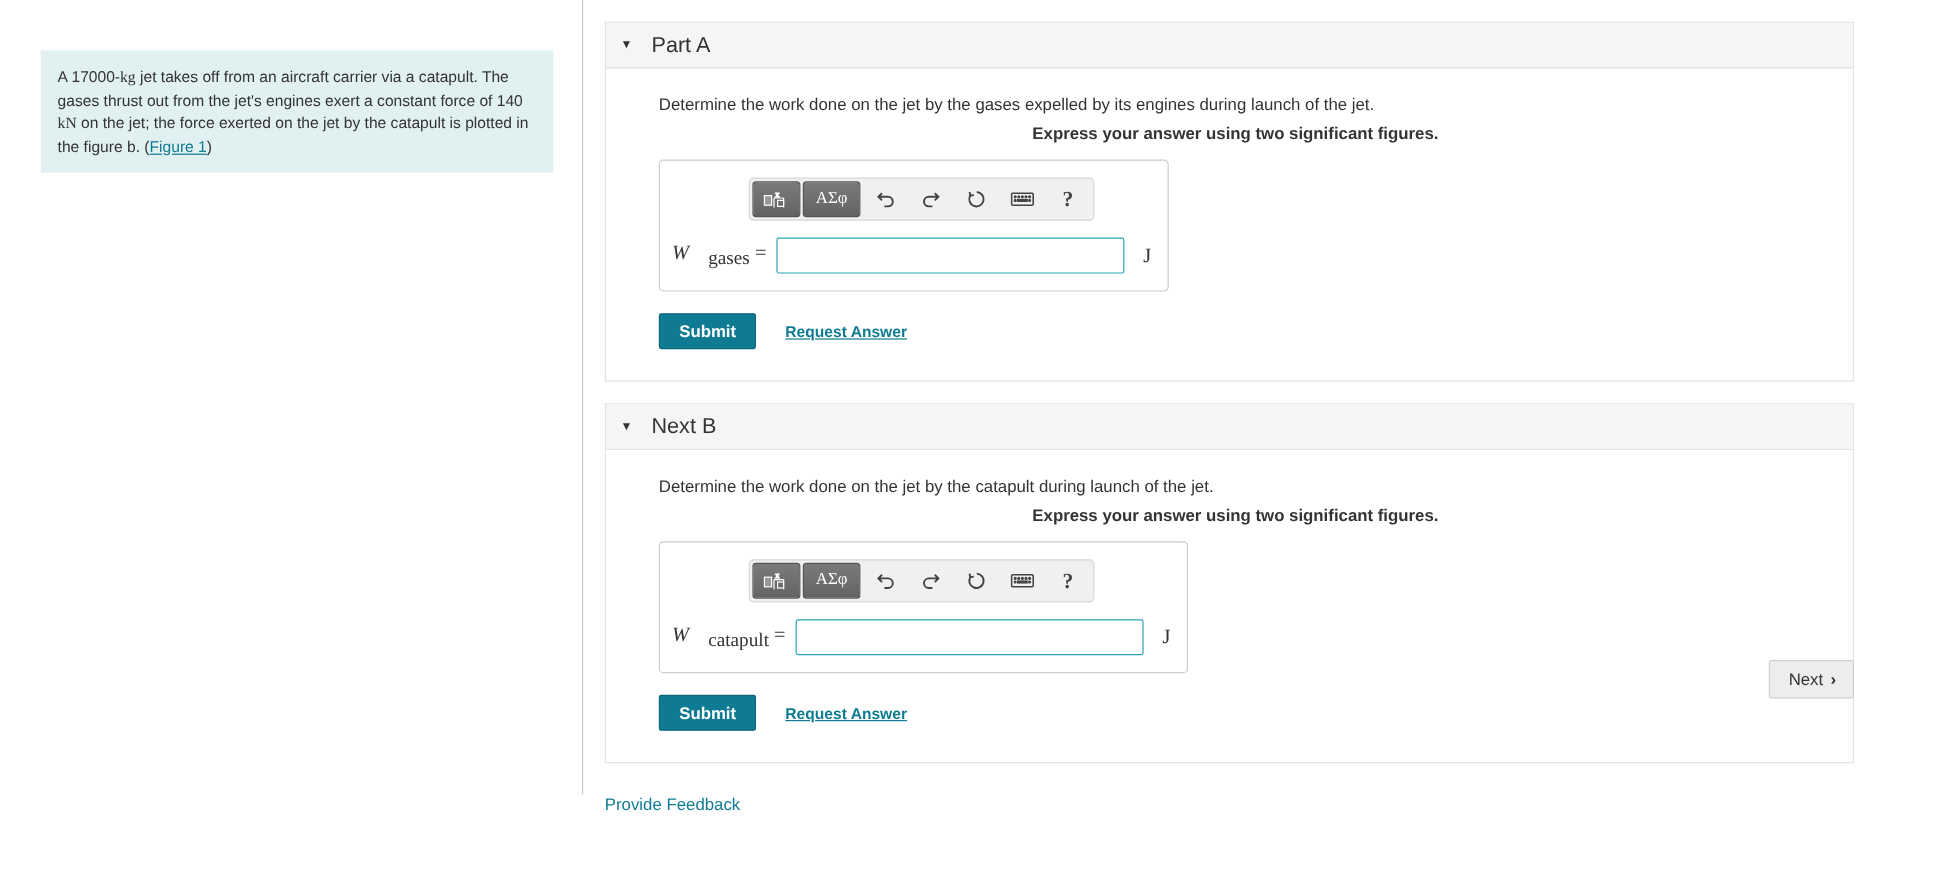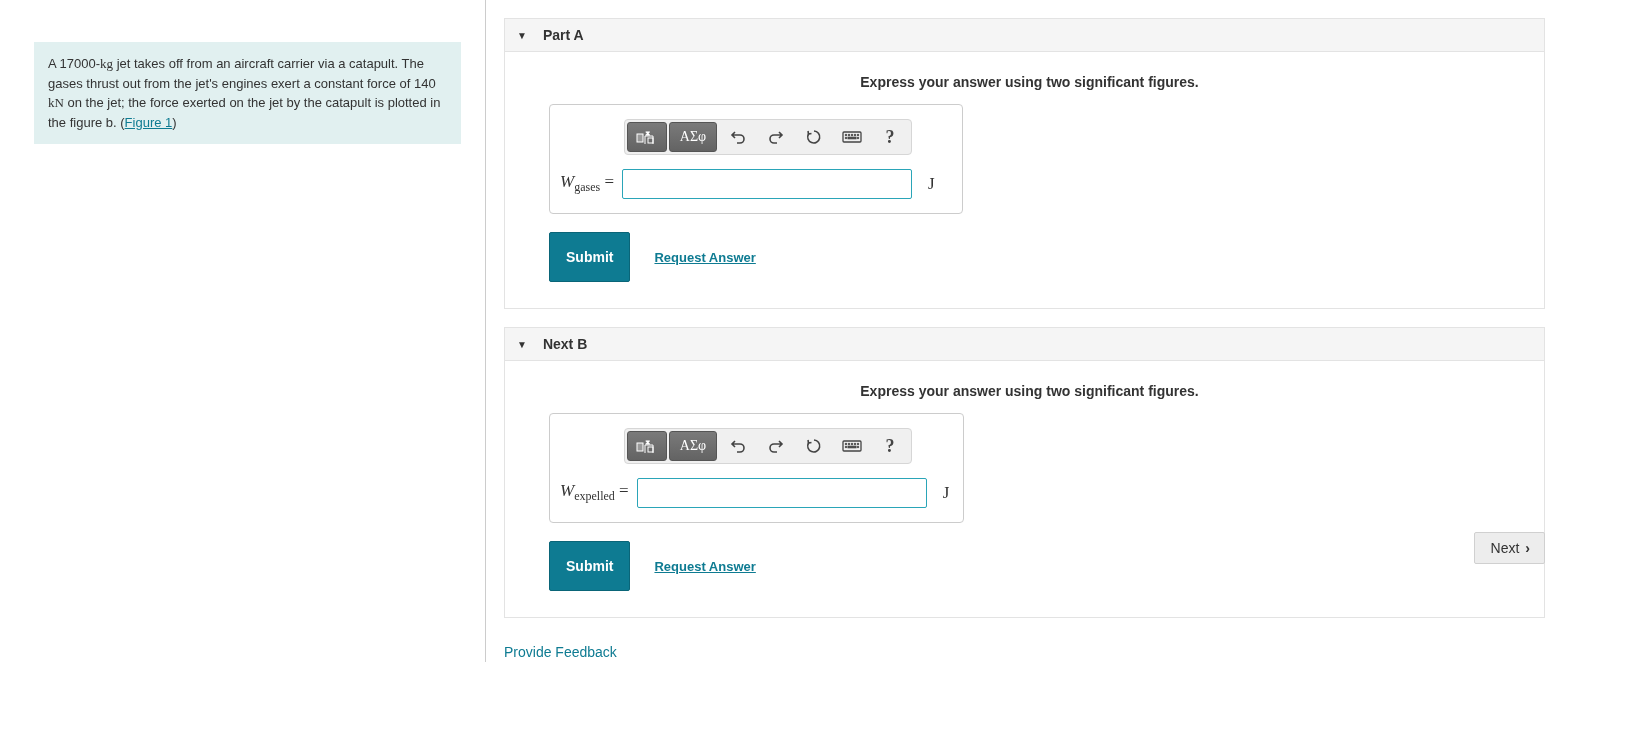--- a/index.html
+++ b/index.html
@@ -5,41 +5,41 @@
   html,body { margin:0; padding:0; background:#fff; font-family:"Helvetica Neue",Helvetica,Arial,sans-serif; font-size:14px; color:#333; }
   .page { width:1633px; height:741px; position:relative; }
   .left-col { position:absolute; left:0; top:0; width:486px; height:662px; border-right:1px solid #ccc; box-sizing:border-box; }
   .problem-box { margin:42px 24px 0 34px; background:#e1f0f0; padding:12px 14px; font-size:13px; line-height:1.5; color:#333; }
   .problem-box .figlink { color:#0e7b92; text-decoration:underline; cursor:pointer; }
   .right-col { position:absolute; left:504px; top:0; right:0; }
 
   .part { border:1px solid #e3e3e3; margin:18px 88px 0 0; }
   .part-header { background:#f5f5f5; padding:8px 12px; border-bottom:1px solid #e3e3e3; display:flex; align-items:center; }
   .part-header .tri { color:#333; font-size:10px; margin-right:16px; }
-  .part-header .title { font-weight:bold; font-size:14px; color:#333; }
+  .part-header .title { font-weight:normal; font-size:18px; color:#333; }
   .part-body { padding:22px 34px 26px 44px; }
   .prompt { font-size:14px; color:#333; margin-bottom:8px; }
   .instr { font-weight:bold; font-size:14px; color:#333; margin-bottom:14px;text-align:center; }
 
   .answer-frame { border:1px solid #ccc; border-radius:4px; padding:14px 14px 14px 10px; display:inline-block; min-width:388px; }
   .toolbar-wrap { padding-left:64px; margin-bottom:14px; }
   .toolbar { display:inline-flex; align-items:center; background:#f0f0f0; border:1px solid #d6d6d6; border-radius:4px; padding:2px; }
   .toolbar .tbtn { display:inline-flex; align-items:center; justify-content:center; height:28px; min-width:30px; padding:0 4px; margin:0; cursor:pointer; color:#444; }
   .toolbar .tbtn.dark { background:#6f6f6f; background:linear-gradient(#7a7a7a,#636363); border:1px solid #555; border-radius:3px; color:#fff; margin-right:2px; }
   .toolbar .tbtn.dark svg { fill:#fff; stroke:#fff; }
   .toolbar .tbtn svg { fill:#444; stroke:#444; }
 
   .ansrow { display:flex; align-items:center; }
   .lhs { font-family:"Times New Roman",serif; font-style:italic; font-size:17px; color:#333; padding-right:8px; white-space:nowrap; }
-  .lhs sub { font-size:12px; font-style:normal; }
+  .lhs sub { font-size:16px; font-style:normal;margin-left:16px; }
   .ansinput { width:290px; height:30px; border:1px solid #2aa5b8; border-radius:2px; box-sizing:border-box; padding:4px 8px; font-size:14px; outline:none; }
   .unit { font-family:"Times New Roman",serif; font-size:17px; color:#333; padding-left:16px; }
 
   .actions { margin-top:18px; display:flex; align-items:center; }
-  .submit-btn { background:#0e7b92; color:#fff; border:1px solid #0a6578; border-radius:2px; padding:16px 16px; font-size:14px; font-weight:bold; cursor:pointer; }
+  .submit-btn { background:#0e7b92; color:#fff; border:1px solid #0a6578; border-radius:2px; padding:6px 16px; font-size:14px; font-weight:bold; cursor:pointer; }
   .req-link { margin-left:24px; color:#0e7b92; font-weight:bold; font-size:13px; text-decoration:underline; cursor:pointer;text-align:right; }
 
   .feedback-link { display:inline-block; margin:26px 0 0 0; color:#0e7b92; font-size:14px; cursor:pointer; }
 
   .next-btn { position:absolute; right:88px; bottom:96px; background:#ededed; border:1px solid #d0d0d0; border-radius:2px; padding:7px 14px 7px 16px; font-size:14px; color:#333; cursor:pointer; display:flex; align-items:flex-start; }
   .next-btn .chev { margin-left:6px; font-weight:bold; }
 </style>
 </head>
 <body>
 
@@ -53,20 +53,21 @@
 
   <div class="right-col">
 
     
     <div class="part">
       <div class="part-header">
         <span class="tri">▼</span>
         <span class="title">Part A</span>
       </div>
       <div class="part-body">
+        <div class="prompt">Determine the work done on the jet by the gases expelled by its engines during launch of the jet.</div>
         <div class="instr">Express your answer using two significant figures.</div>
 
         <div class="answer-frame">
           <div class="toolbar-wrap">
             <div class="toolbar">
               <span class="tbtn dark">
                 <svg width="22" height="18" viewBox="0 0 22 18">
                     <rect x="1" y="6" width="6" height="8" fill="#fff" stroke="#fff" stroke-width="1" fill-opacity="0.3"></rect>
                     <text x="10" y="7" font-size="7" fill="#fff" font-family="serif">x</text>
                     <path d="M9 8 L9 16 M9 8 L17 8 M17 8 L17 16" stroke="#fff" fill="none"></path>
@@ -120,20 +121,21 @@
       </div>
     </div>
 
     
     <div class="part">
       <div class="part-header">
         <span class="tri">▼</span>
         <span class="title">Next B</span>
       </div>
       <div class="part-body">
+        <div class="prompt">Determine the work done on the jet by the catapult during launch of the jet.</div>
         <div class="instr">Express your answer using two significant figures.</div>
 
         <div class="answer-frame">
           <div class="toolbar-wrap">
             <div class="toolbar">
               <span class="tbtn dark">
                 <svg width="22" height="18" viewBox="0 0 22 18">
                     <rect x="1" y="6" width="6" height="8" fill="#fff" stroke="#fff" stroke-width="1" fill-opacity="0.3"></rect>
                     <text x="10" y="7" font-size="7" fill="#fff" font-family="serif">x</text>
                     <path d="M9 8 L9 16 M9 8 L17 8 M17 8 L17 16" stroke="#fff" fill="none"></path>
@@ -167,21 +169,21 @@
                     <circle cx="16" cy="5" r="0.8"></circle>
                     <circle cx="4" cy="8" r="0.8"></circle>
                     <rect x="6" y="7.2" width="8" height="1.6"></rect>
                     <circle cx="16" cy="8" r="0.8"></circle>
                   </svg>
               </span>
               <span class="tbtn" style="font-family:'Times New Roman',serif; font-size:18px; font-weight:bold;">?</span>
             </div>
           </div>
           <div class="ansrow">
-            <span class="lhs"><span>W</span><sub>expelled</sub><span style="font-style:normal;"> = </span></span>
+            <span class="lhs"><span>W</span><sub>catapult</sub><span style="font-style:normal;"> = </span></span>
             <input class="ansinput" type="text" style="">
             <span class="unit">J</span>
           </div>
         </div>
 
         <div class="actions">
           <button class="submit-btn">Submit</button>
           <span class="req-link">Request Answer</span>
         </div>
       </div>

